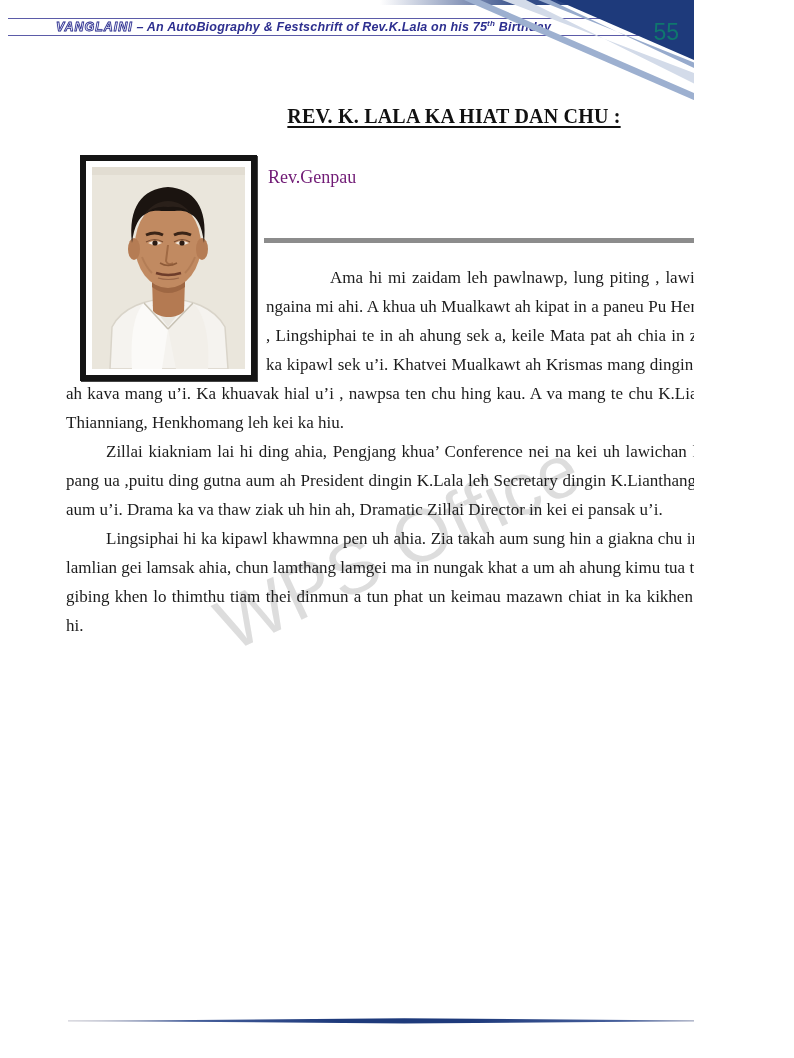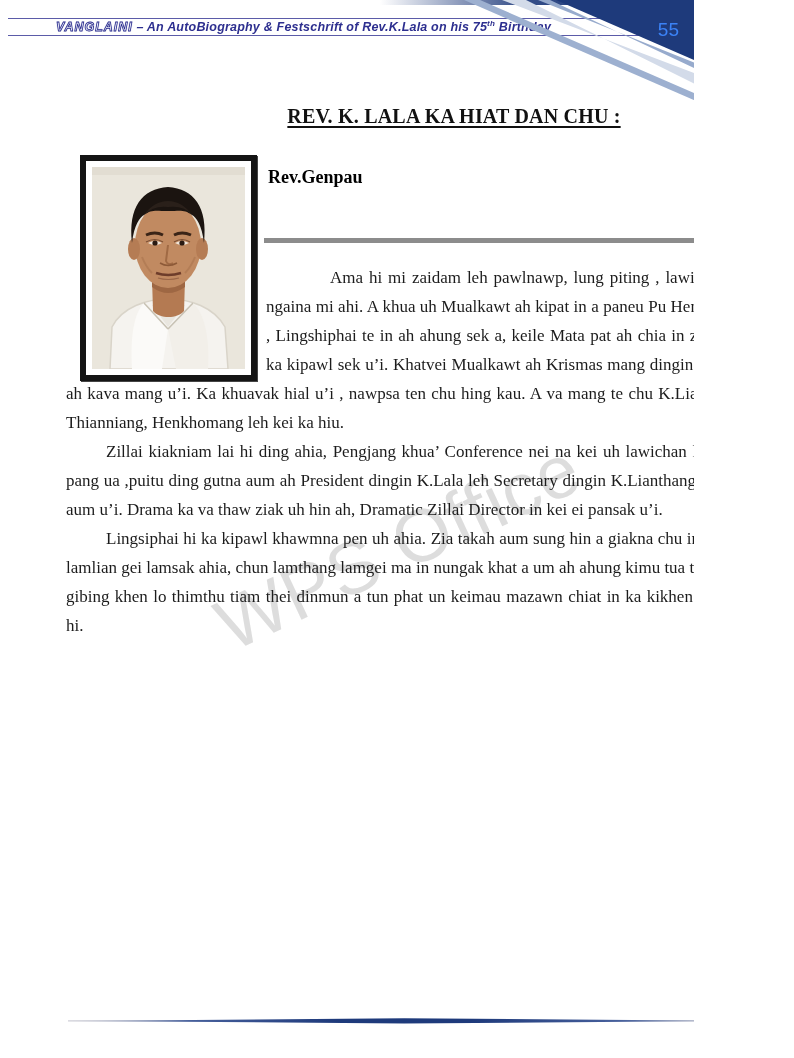--- a/index.html
+++ b/index.html
@@ -31,35 +31,35 @@
   }
   .hdr-text sup { font-size:8px; }
   .top-strip {
     position:absolute; top:0; left:380px; right:0; height:5px; z-index:2;
     background:linear-gradient(to right, rgba(30,58,123,0), rgba(30,58,123,.9) 45%, #1e3a7b);
   }
   .corner { position:absolute; top:0; right:0; width:240px; height:100px; z-index:3; }
   .page-num {
     position:absolute; top:19px; right:15px; z-index:4;
     font-family:"Liberation Sans", sans-serif;
-    font-size:19px; color:#3b82f6;
+    font-size:23px; color:#0f766e;
   }
 
   
   .doc-title {
     position:absolute; top:105px; left:168px; width:572px; z-index:5;
     text-align:center;
     font-size:20px; font-weight:bold; color:#111;
     text-decoration:underline;
     text-underline-offset:3px;
     letter-spacing:.2px;
   }
   .author-name {
     position:absolute; left:268px; top:167px; z-index:5;
-    font-size:18px; font-weight:bold; color:#000000;
+    font-size:18px; font-weight:normal; color:#701a75;
   }
   .author-address {
     position:absolute; left:268px; top:205px; z-index:5;
     font-size:18px; font-weight:bold; color:#111;
   }
   .gray-rule {
     position:absolute; left:264px; top:238px; width:490px; height:5px;
     background:#8c8c8c; z-index:5;
   }
 

